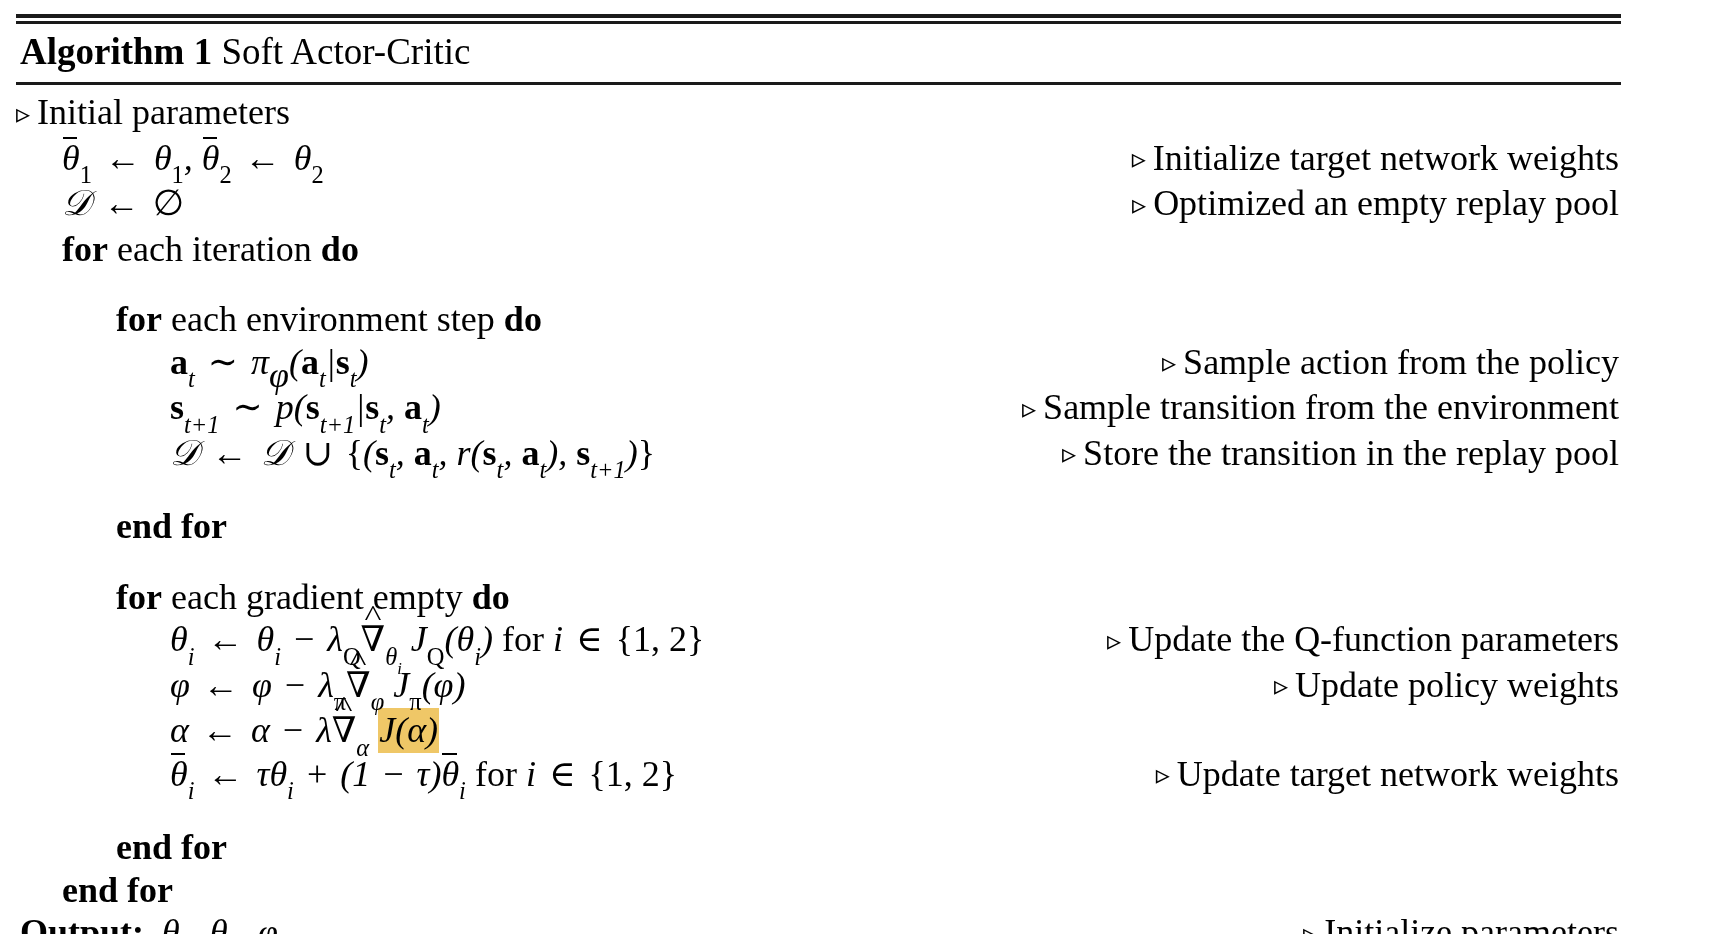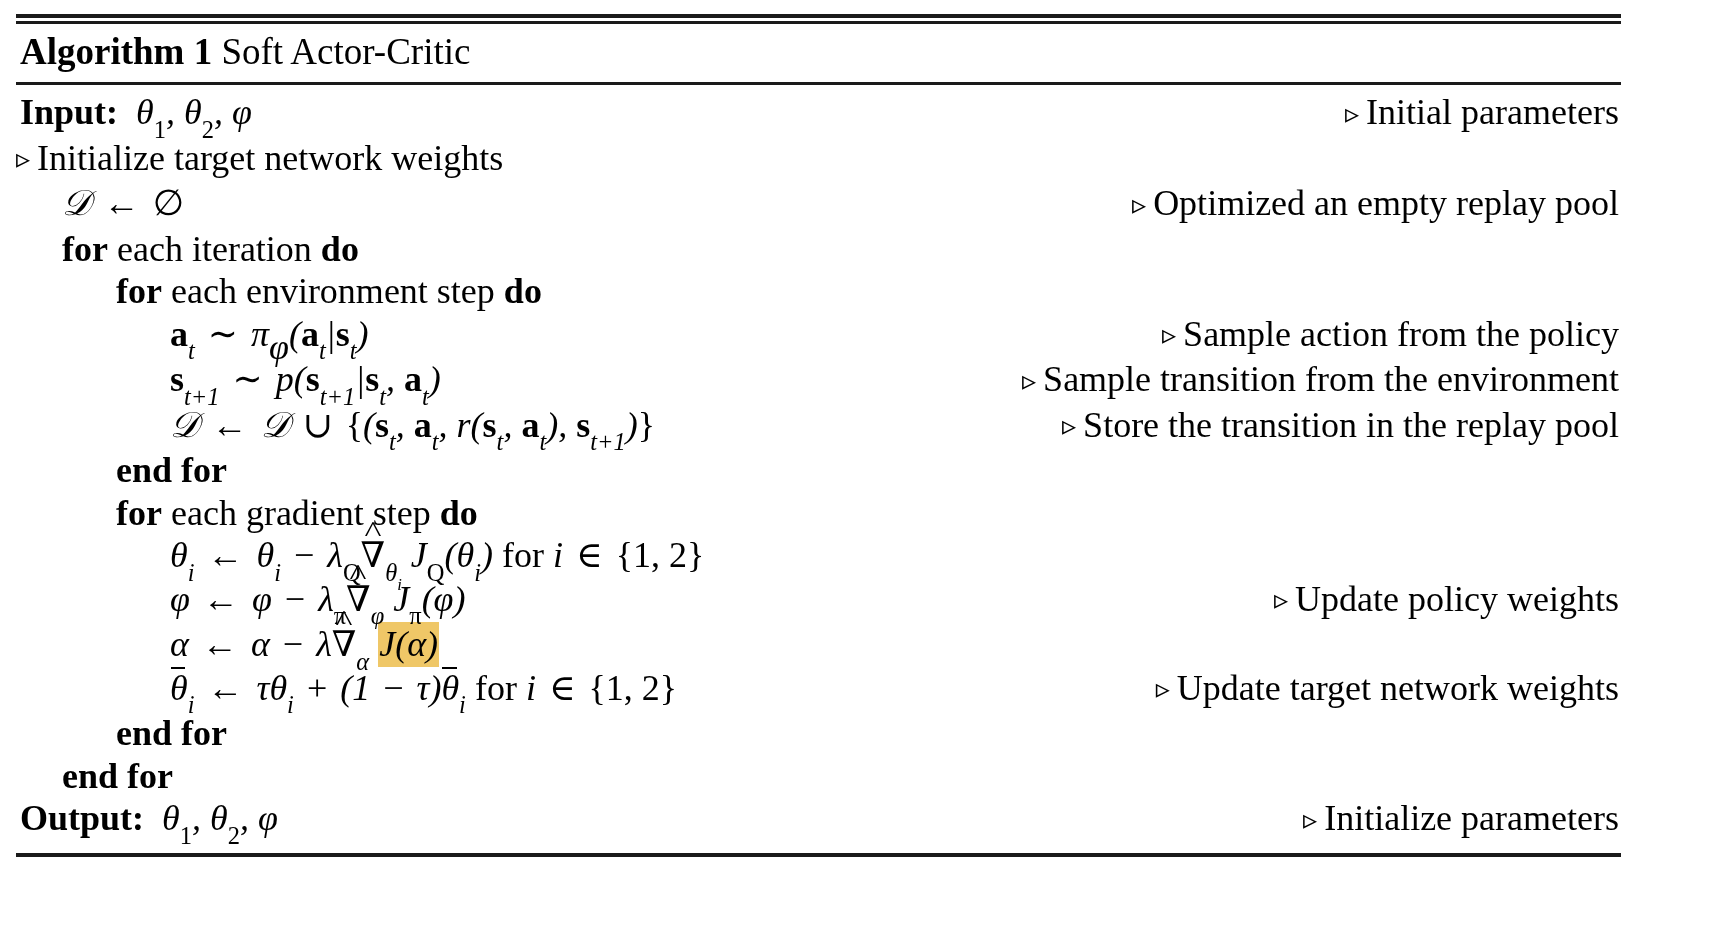--- a/index.html
+++ b/index.html
@@ -73,21 +73,21 @@
     display: block;
     white-space: nowrap;
     text-align: right;
     padding-right: 2px;
   }
   .kw { font-weight: bold; }
 
   
   .ind0 { padding-left: 4px; }
   .ind1 { padding-left: 46px; }
-  .ind2 { padding-left: 100px; }
+  .ind2 { padding-left: 100px; margin-top: 28px; }
   .ind3 { padding-left: 154px; }
 
   
   .math {
     font-family: "Liberation Serif", "DejaVu Serif", serif;
     font-style: italic;
     font-size: 36px;
   }
   .vec {
     font-weight: bold;
@@ -177,25 +177,25 @@
 
   <div class="alg-title">
     <span class="kw">Algorithm 1</span><span>&nbsp;</span><span>Soft Actor-Critic</span>
   </div>
 
   <div class="rule-mid"></div>
 
   <div class="alg-body">
 
     <div class="line">
-      <span class="code ind0"><span class="kw">Input:</span><span class="math">&nbsp; <span class="math">θ</span><sub class="up">1</sub>, <span class="math">θ</span><sub class="up">2</sub>, <span class="math">φ</span></span></span>
       <span class="comment"><span class="tri">▹</span><span>Initial parameters</span></span>
     </div>
 
     <div class="line">
+      <span class="code ind1 math"><span class="ovl">θ</span><sub class="up">1</sub> <span class="op">←</span> θ<sub class="up">1</sub>, <span class="ovl">θ</span><sub class="up">2</sub> <span class="op">←</span> θ<sub class="up">2</sub></span>
       <span class="comment"><span class="tri">▹</span><span>Initialize target network weights</span></span>
     </div>
 
     <div class="line">
       <span class="code ind1 math"><span class="cal">𝒟</span> <span class="op">←</span> <span class="roman">∅</span></span>
       <span class="comment"><span class="tri">▹</span><span>Optimized an empty replay pool</span></span>
     </div>
 
     <div class="line">
       <span class="code ind1"><span class="kw">for</span> <span>each iteration</span> <span class="kw">do</span></span>
@@ -221,26 +221,27 @@
       <span class="code ind3 math"><span class="cal">𝒟</span> <span class="op">←</span> <span class="cal">𝒟</span> <span class="op">∪</span> <span class="roman">{</span>(<span class="vec">s</span><sub>t</sub>, <span class="vec">a</span><sub>t</sub>, r(<span class="vec">s</span><sub>t</sub>, <span class="vec">a</span><sub>t</sub>), <span class="vec">s</span><sub>t+1</sub>)<span class="roman">}</span></span>
       <span class="comment"><span class="tri">▹</span><span>Store the transition in the replay pool</span></span>
     </div>
 
     <div class="line">
       <span class="code ind2 kw">end for</span>
       <span class="comment"></span>
     </div>
 
     <div class="line">
-      <span class="code ind2"><span class="kw">for</span> <span>each gradient step</span> <span class="kw">do</span></span>
+      <span class="code ind2"><span class="kw">for</span> <span>each gradient empty</span> <span class="kw">do</span></span>
       <span class="comment"></span>
     </div>
 
     <div class="line">
       <span class="code ind3 math">θ<sub>i</sub> <span class="op">←</span> θ<sub>i</sub> <span class="op">−</span> λ<sub class="up">Q</sub><span class="hat nabla">∇</span><sub>θ<sub>i</sub></sub> J<sub class="up">Q</sub>(θ<sub>i</sub>) <span class="roman">for</span> i <span class="op roman">∈</span> <span class="roman">{1, 2}</span></span>
+      <span class="comment"><span class="tri">▹</span><span>Update the Q-function parameters</span></span>
     </div>
 
     <div class="line">
       <span class="code ind3 math">φ <span class="op">←</span> φ <span class="op">−</span> λ<sub class="up">π</sub><span class="hat nabla">∇</span><sub>φ</sub> J<sub class="up">π</sub>(φ)</span>
       <span class="comment"><span class="tri">▹</span><span>Update policy weights</span></span>
     </div>
 
     <div class="line">
       <span class="code ind3 math">α <span class="op">←</span> α <span class="op">−</span> λ<span class="hat nabla">∇</span><sub>α</sub> <span class="hl">J(α)</span></span>
     </div>

